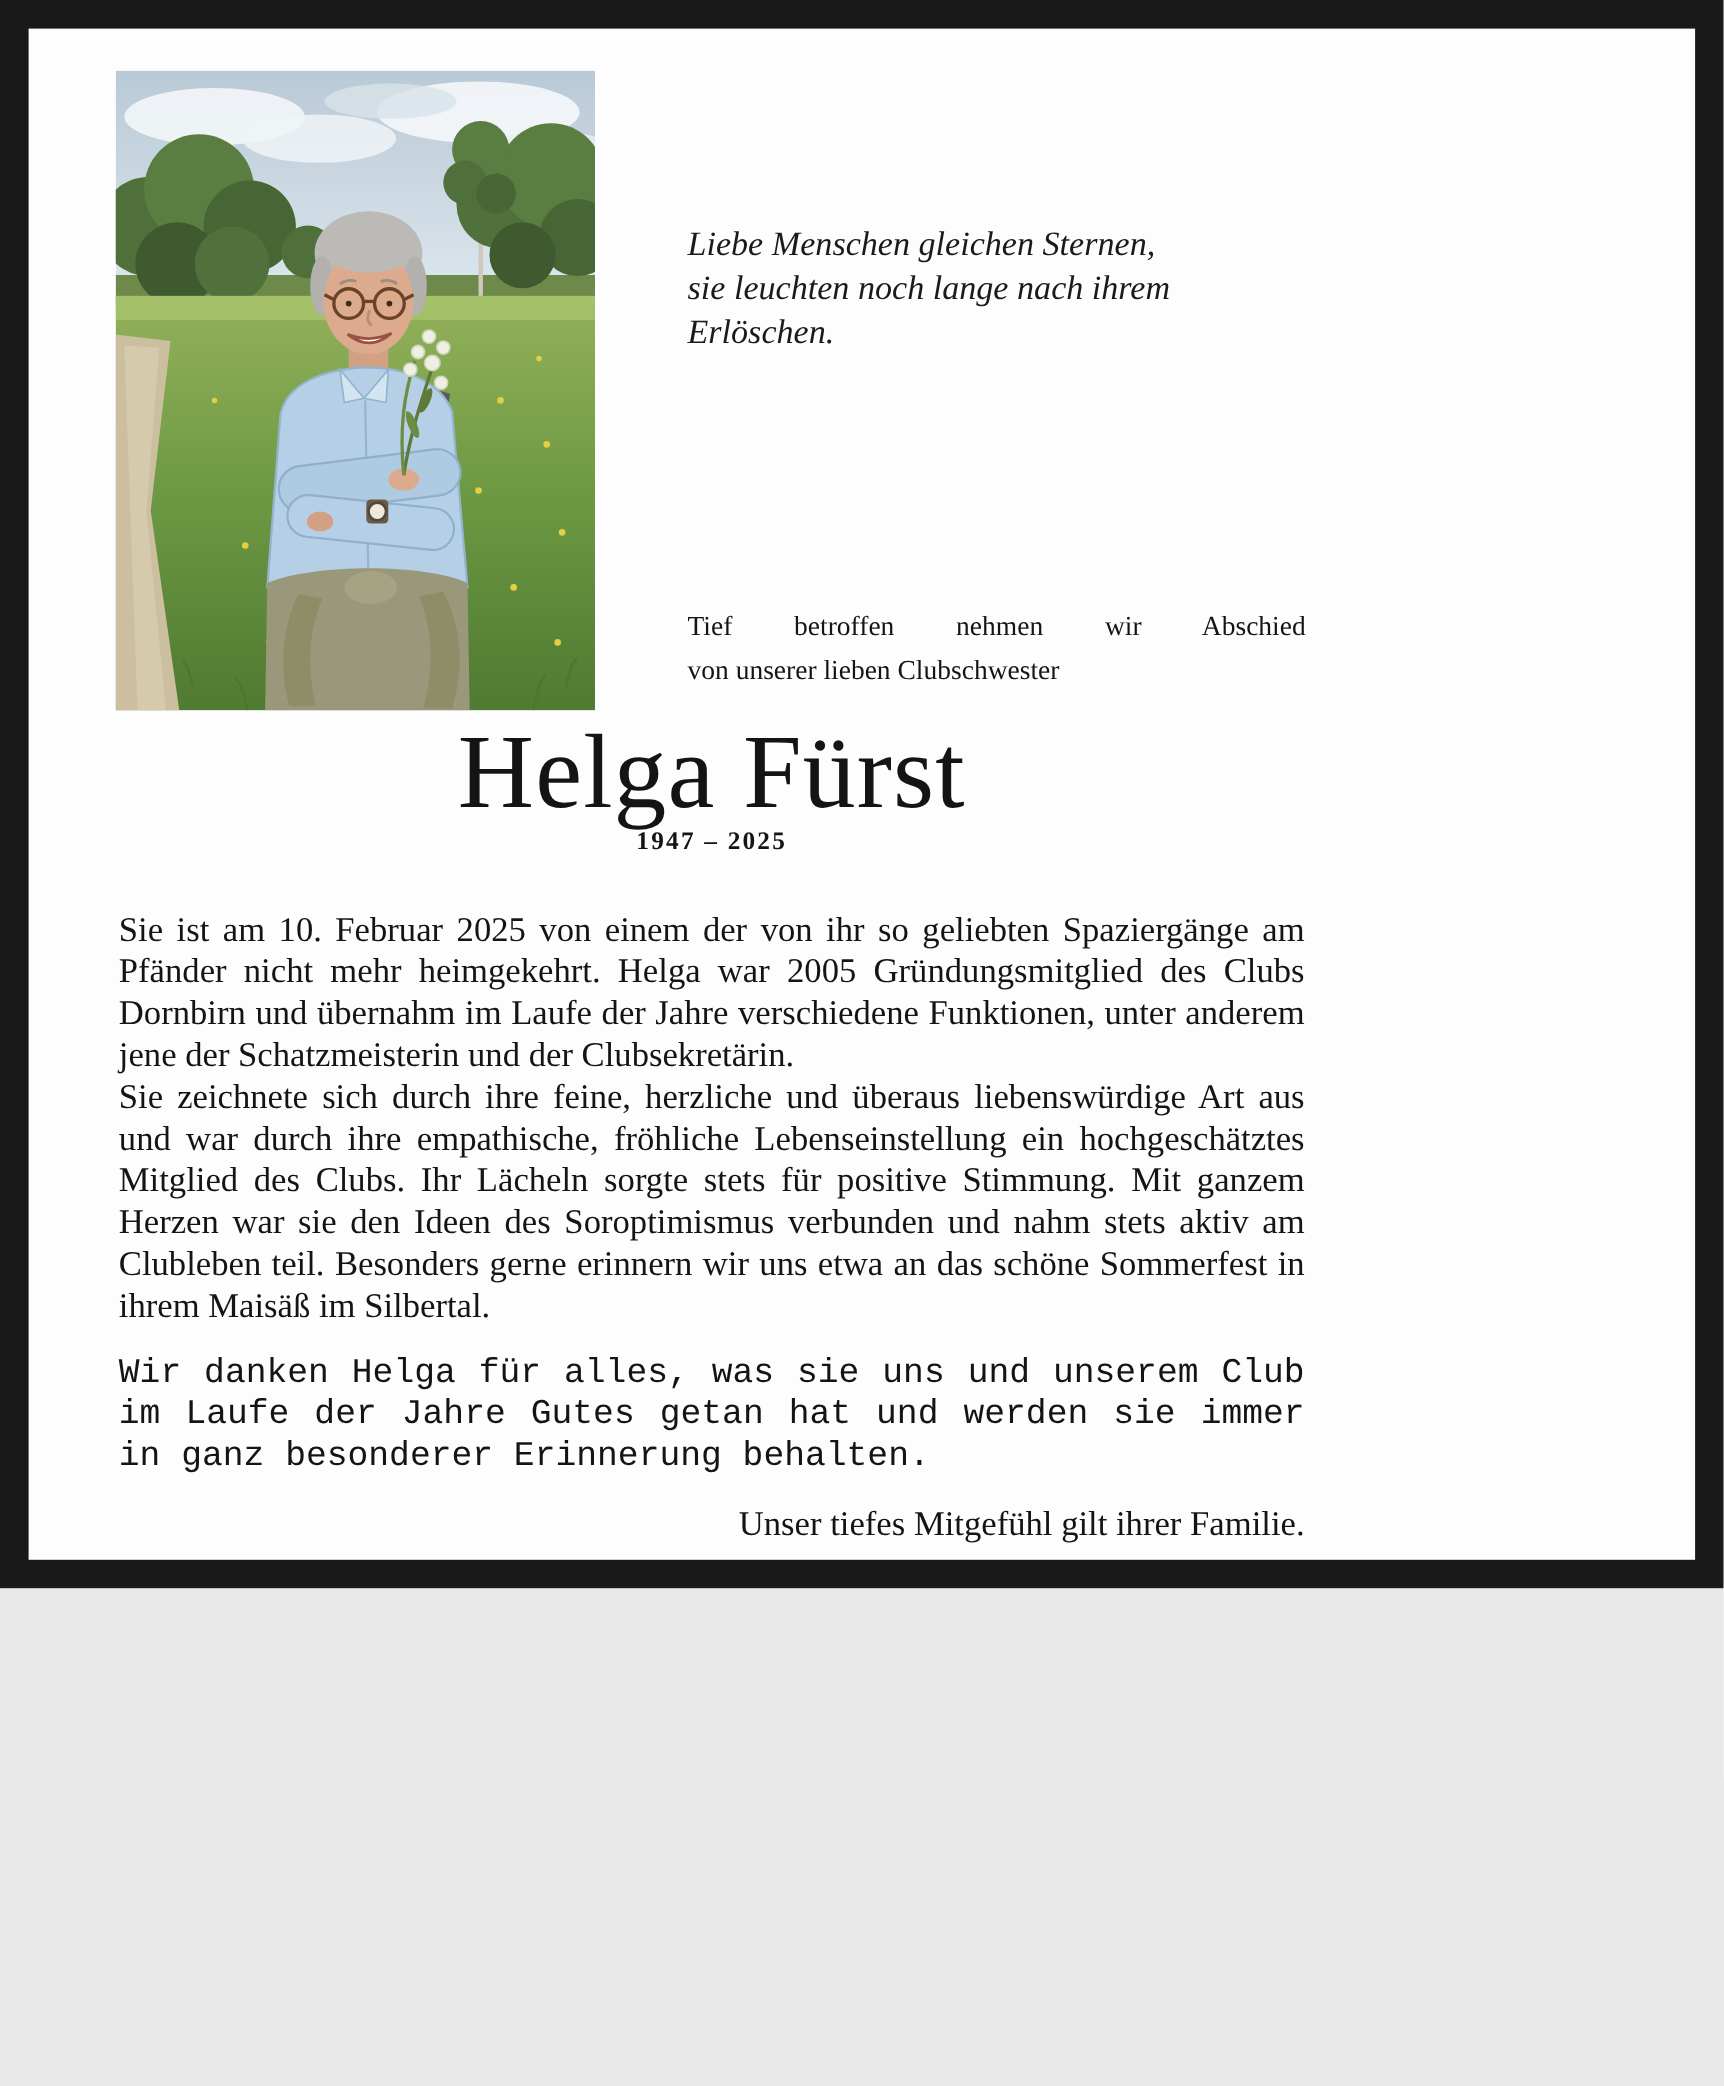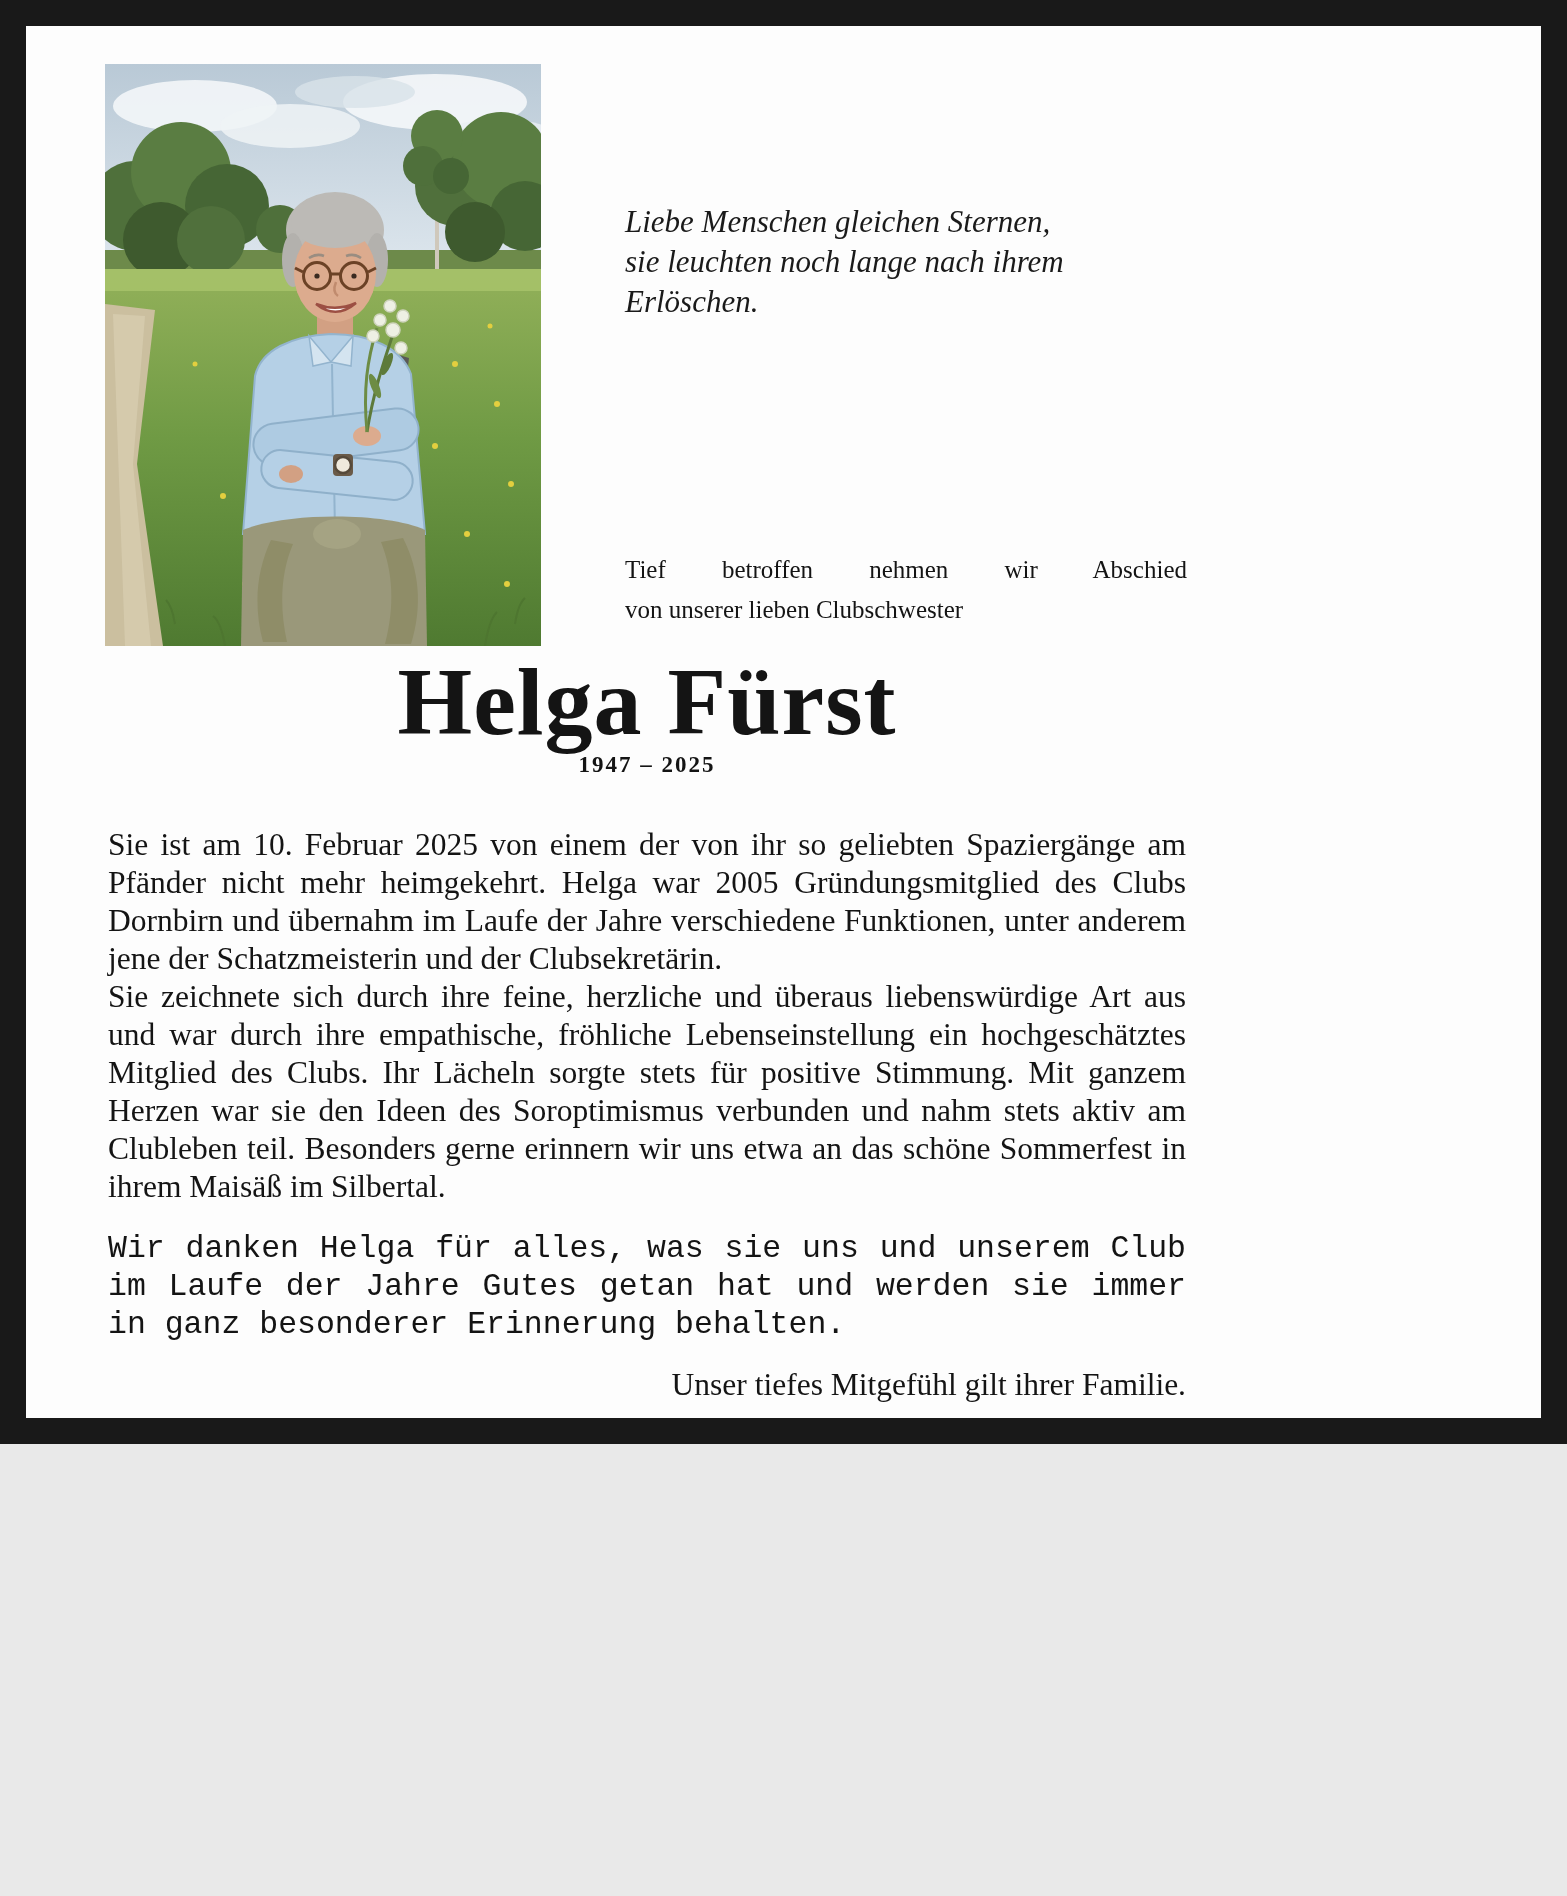--- a/index.html
+++ b/index.html
@@ -41,21 +41,21 @@
   .intro .justify-line {
     text-align: justify;
     text-align-last: justify;
   }
   .name {
     position: absolute;
     left: 82px; top: 628px;
     width: 1078px;
     margin: 0;
     font-size: 96px;
-    font-weight: bold;
+    font-weight: normal;
     line-height: 1;
     text-align: center;
     letter-spacing: 1px;
   }
   .years {
     position: absolute;
     left: 82px; top: 726px;
     width: 1078px;
     text-align: center;
     font-weight: bold;

